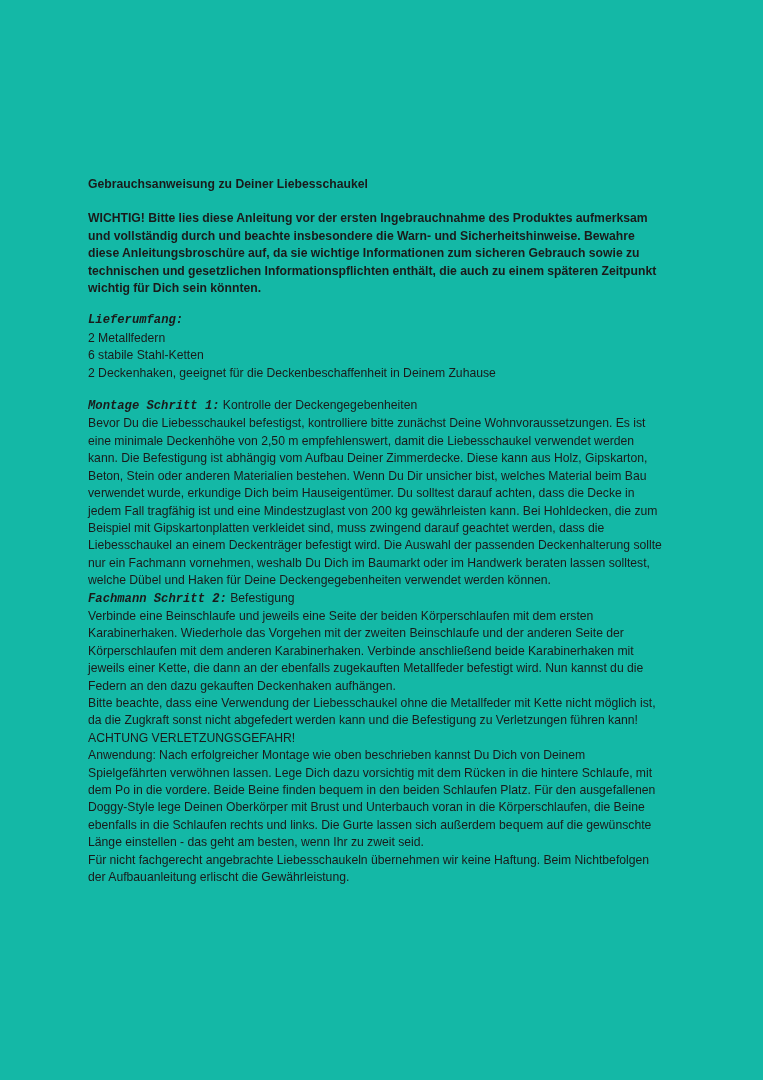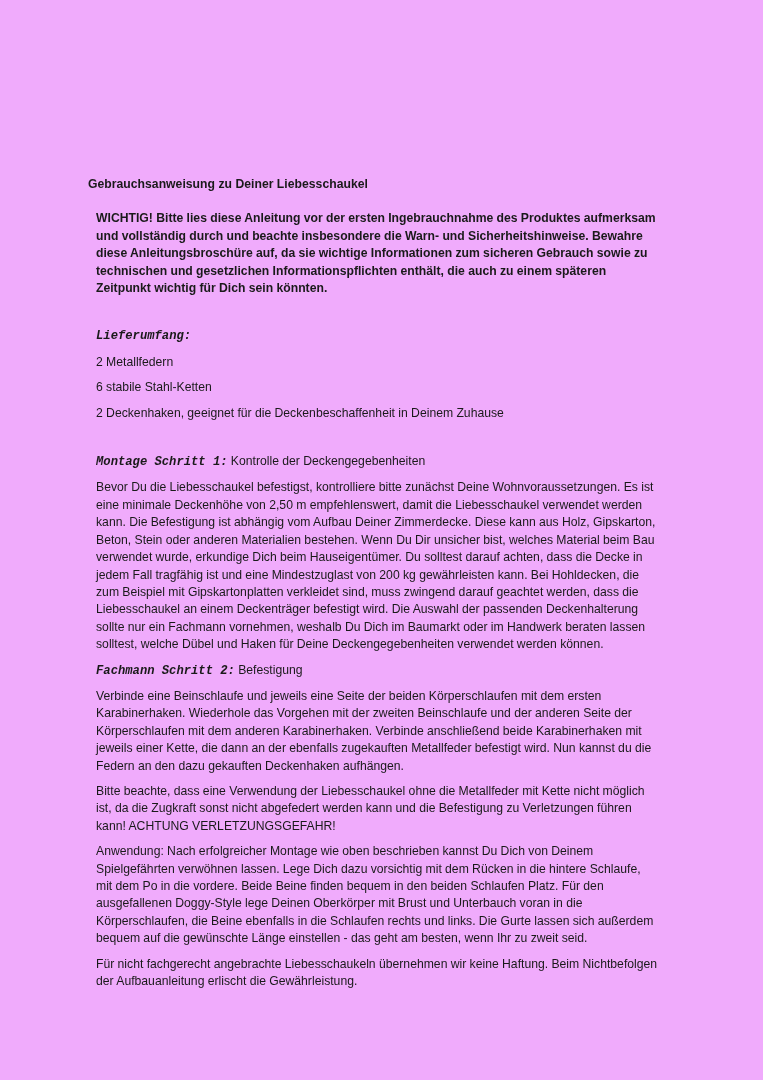--- a/index.html
+++ b/index.html
@@ -13,38 +13,38 @@
     height: 1080px;
     overflow: hidden;
     font-family: "Liberation Sans", sans-serif;
     color: #1a1a1a;
     -webkit-font-smoothing: antialiased;
   }
   .page {
     position: relative;
     width: 763px;
     height: 1080px;
-    background: #f0abfc;
+    background: #14b8a6;
     box-sizing: border-box;
   }
   .doc-body {
     position: absolute;
     left: 88px;
     top: 176px;
     width: 578px;
   }
   .doc-title {
     font-size: 12.2px;
     font-weight: bold;
     line-height: 17.4px;
     letter-spacing: 0.02px;
     margin: 0 0 17px 0;
   }
   p.para {
-    margin: 8px;
+    margin: 0;
     font-size: 12.2px;
     line-height: 17.4px;
     letter-spacing: 0.005px;
     text-align: left;
     word-spacing: -0.1px;
   }
   p.para.bold {
     font-weight: bold;
   }
   .gap-md { height: 15px; }

